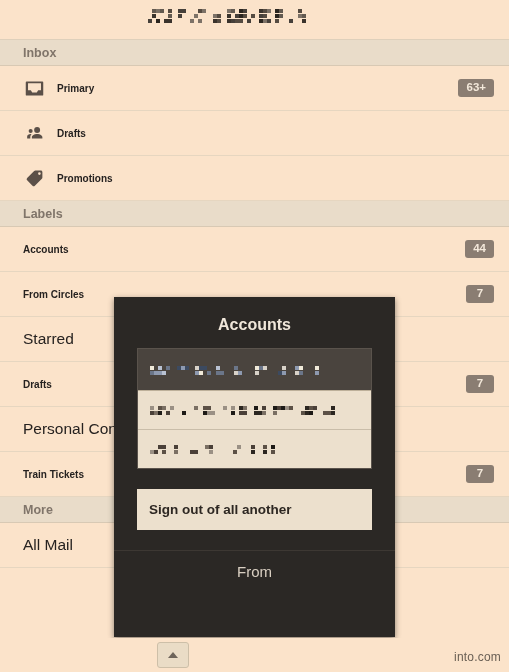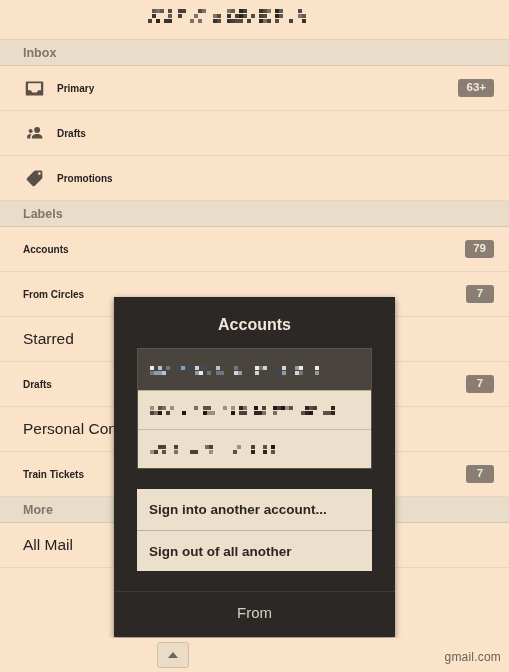--- a/index.html
+++ b/index.html
@@ -270,21 +270,21 @@
     </span>
     <span class="label bold">Promotions</span>
   </div>
 
   <div class="section-head">
     <span>Labels</span>
   </div>
 
   <div class="row">
     <span class="label bold">Accounts</span>
-    <span class="badge">79</span>
+    <span class="badge">44</span>
   </div>
 
   <div class="row">
     <span class="label bold">From Circles</span>
     <span class="badge">7</span>
   </div>
 
   <div class="row">
     <span class="label">Starred</span>
   </div>
@@ -425,33 +425,30 @@
             <span style="display: inline-block; margin-right: 3px; line-height: 0;">
               <span style="display: block; line-height: 0;"><span class="pixblk" style="width: 4px; height: 4px; background: rgb(92, 81, 70);"></span><span class="pixblk" style="width: 4px; height: 4px; background: transparent;"></span><span class="pixblk" style="width: 4px; height: 4px; background: rgb(29, 26, 22);"></span></span>
               <span style="display: block; line-height: 0;"><span class="pixblk" style="width: 4px; height: 4px; background: rgb(43, 38, 32);"></span><span class="pixblk" style="width: 4px; height: 4px; background: transparent;"></span><span class="pixblk" style="width: 4px; height: 4px; background: rgb(92, 81, 70);"></span></span>
             </span>
           </span>
       </div>
     </div>
 
     <div class="menu-box">
       <div class="menu-item">
-        <span>Sign into another account...</span>
-      </div>
-      <div class="menu-item">
         <span>Sign out of all another</span>
       </div>
     </div>
 
     <div class="help-sep"></div>
     <div class="help-row">
       <span>From</span>
     </div>
   </div>
 
   <div class="bottombar">
     <div class="acct-chip">
       <span class="caret-up"></span>
     </div>
-    <div class="watermark">gmail.com</div>
+    <div class="watermark">into.com</div>
   </div>
 
 </div>
 
 </body></html>

